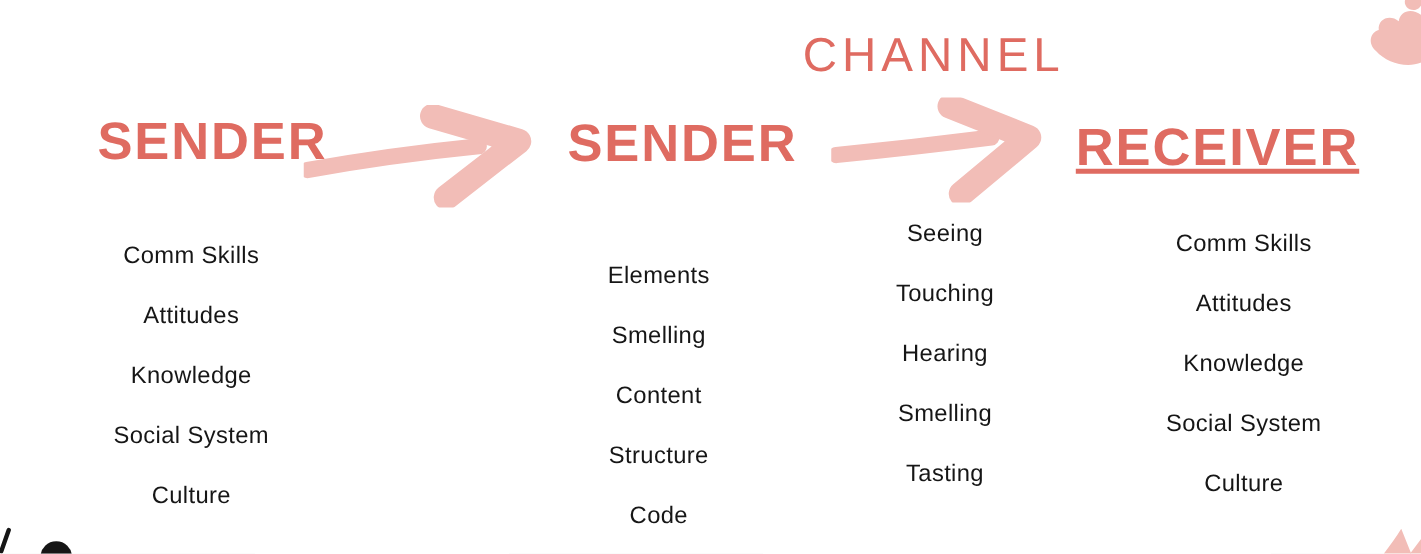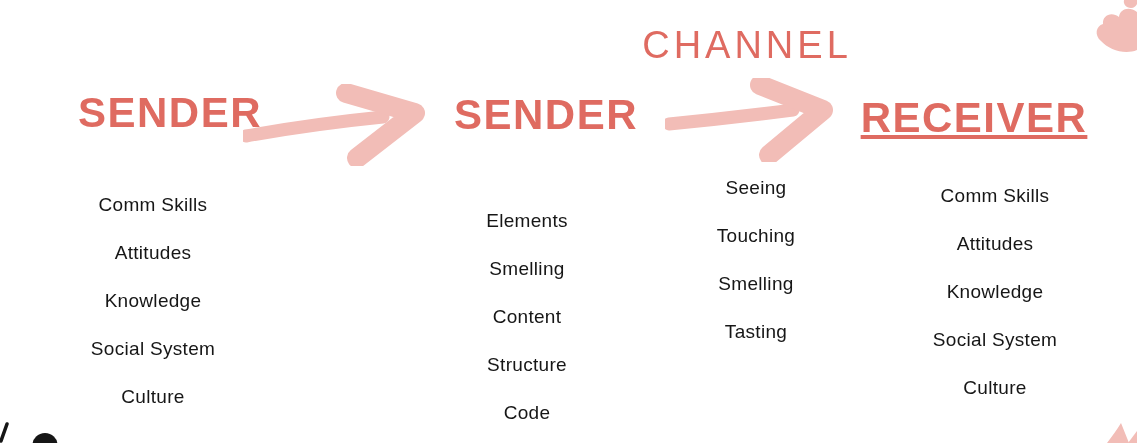--- a/index.html
+++ b/index.html
@@ -99,20 +99,21 @@
     <div class="item">Elements</div>
     <div class="item">Smelling</div>
     <div class="item">Content</div>
     <div class="item">Structure</div>
     <div class="item">Code</div>
   </div>
 
   <div class="col col-channel">
     <div class="item">Seeing</div>
     <div class="item">Touching</div>
+    <div class="item">Hearing</div>
     <div class="item">Smelling</div>
     <div class="item">Tasting</div>
   </div>
 
   <div class="col col-receiver">
     <div class="item">Comm Skills</div>
     <div class="item">Attitudes</div>
     <div class="item">Knowledge</div>
     <div class="item">Social System</div>
     <div class="item">Culture</div>

